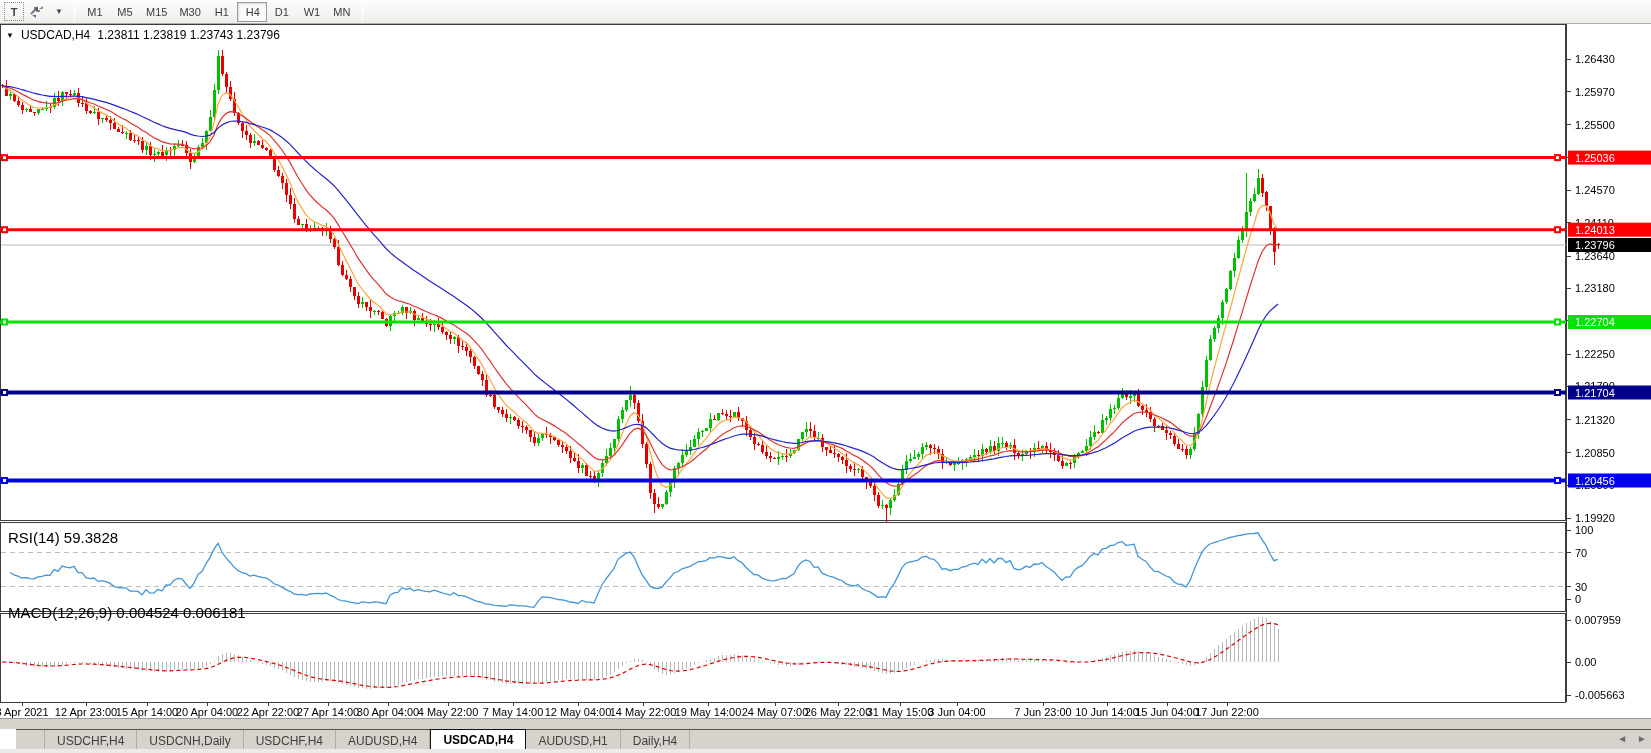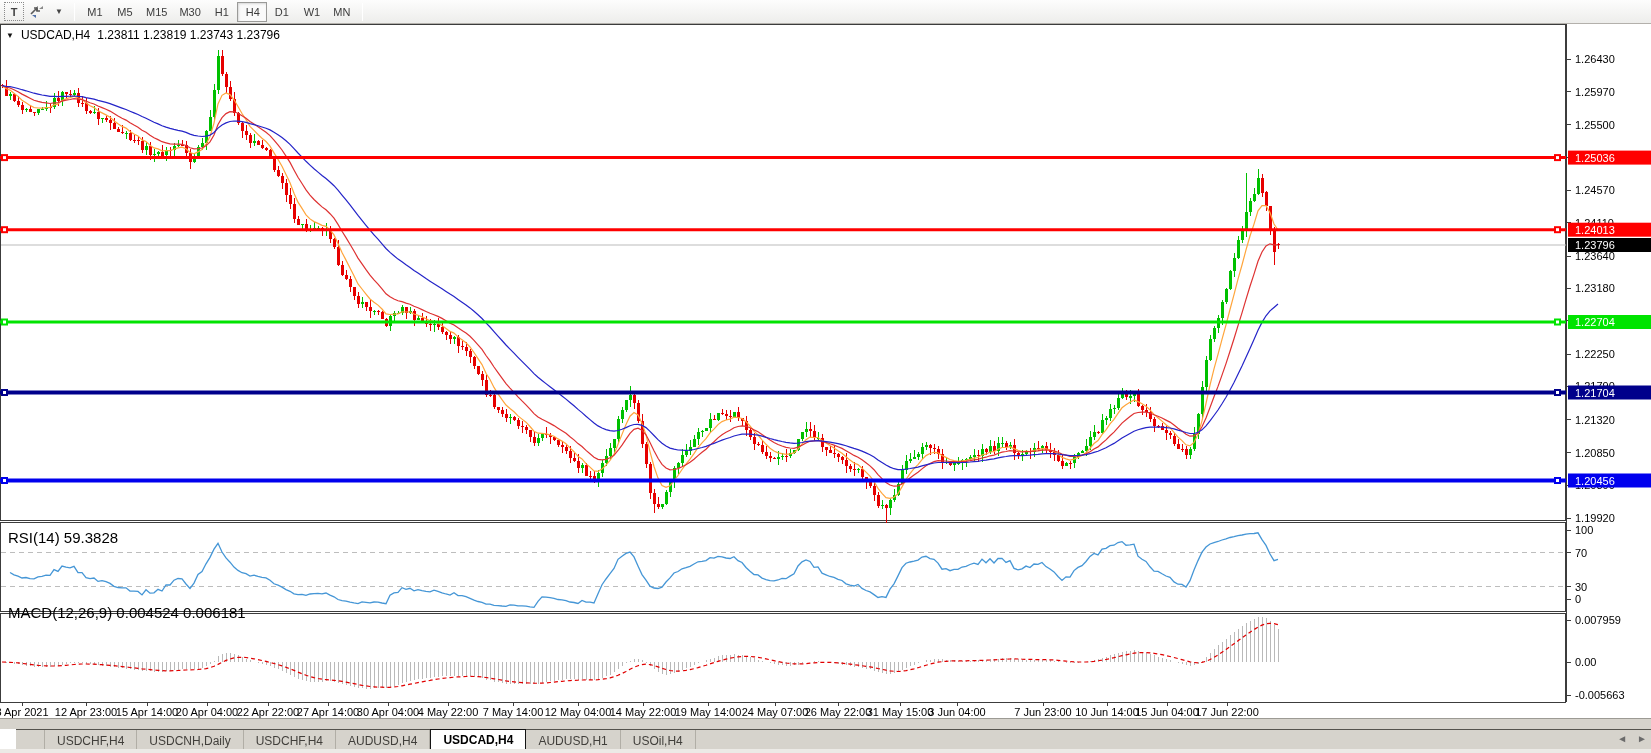--- a/index.html
+++ b/index.html
@@ -570,20 +570,20 @@
   </div>
 
   <div class="gray-band"></div>
   <div class="tabbar" id="tab-strip">
       <div class="tab">USDCHF,H4</div>
       <div class="tab">USDCNH,Daily</div>
       <div class="tab">USDCHF,H4</div>
       <div class="tab">AUDUSD,H4</div>
       <div class="tab active">USDCAD,H4</div>
       <div class="tab">AUDUSD,H1</div>
-      <div class="tab">USOil,H4</div>
+      <div class="tab">Daily,H4</div>
     </div>
   <div class="tab-scroll">
     <span>◄</span>
     <span>►</span>
   </div>
   <div class="bottom-strip"></div>
 </div>
 
 </body></html>

